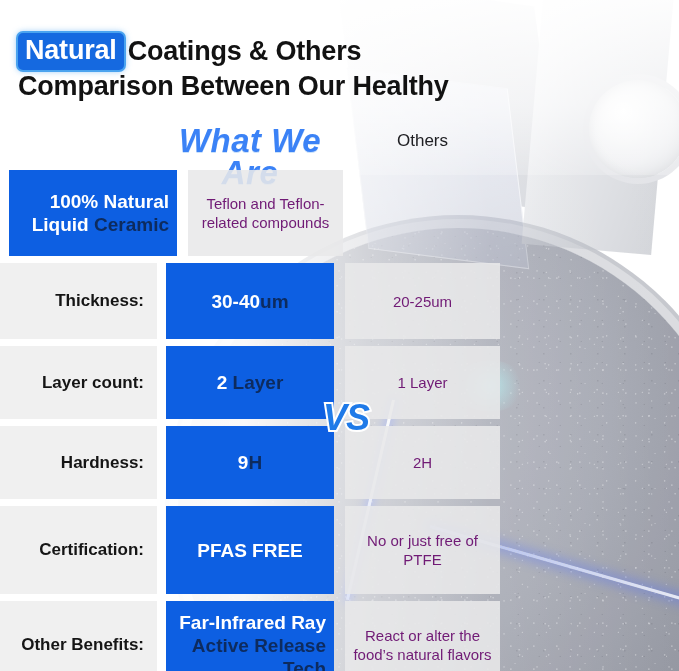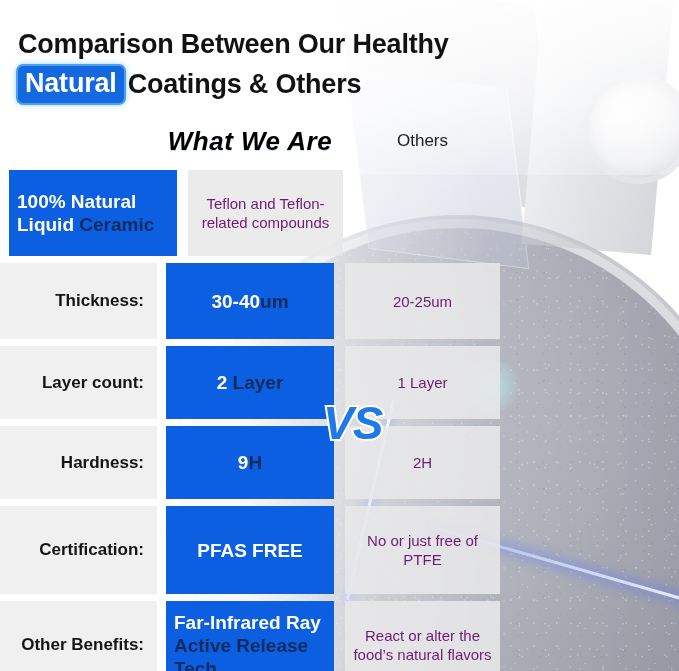--- a/index.html
+++ b/index.html
@@ -183,26 +183,26 @@
     left: 0;
     top: 125px;
     width: 679px;
     height: 36px;
   }
   .what-we-are {
     position: absolute;
     left: 166px;
     width: 168px;
     text-align: center;
-    font-size: 26px;
+    font-size: 33px;
     font-weight: 700;
     font-style: italic;
     letter-spacing: .5px;
     line-height: 32px;
-    color: #000000;
+    color: #3b82f6;
     -webkit-text-stroke: 3px #ffffff;
     paint-order: stroke fill;
     text-shadow:
       0 0 2px rgba(255,255,255,.95),
       0 1px 0 rgba(140,190,245,.6);
   }
   .others-head {
     position: absolute;
     left: 345px;
     width: 155px;
@@ -239,21 +239,21 @@
     color: #151515;
   }
   .gap-a { flex: 0 0 9px; }
   .cell-ours {
     width: 168px;
     flex: 0 0 168px;
     background: #0d5fe2;
     display: flex;
     align-items: center;
     justify-content: center;
-    text-align: left;
+    text-align: right;
     box-sizing: border-box;
     padding: 24px 8px;
     font-size: 19px;
     font-weight: 700;
     line-height: 23px;
     color: #0d2b5e;
   }
   .cell-ours .hi { color: #ffffff; }
   .gap-b { flex: 0 0 11px; }
   .cell-others {
@@ -277,21 +277,21 @@
   .r3 { height: 73px; }
   .r4 { height: 73px; }
   .r5 { height: 88px; }
   .r6 { height: 88px; }
 
   .vs-badge {
     position: absolute;
     left: 323px;
     top: 400px;
     z-index: 5;
-    font-size: 46px;
+    font-size: 36px;
     font-weight: 700;
     font-style: italic;
     color: #1f7ae8;
     -webkit-text-stroke: 4px #ffffff;
     paint-order: stroke fill;
     line-height: 1;
     letter-spacing: -1px;
   }
 </style>
 </head>
@@ -311,25 +311,25 @@
       <div class="bg-m3"></div>
       <div class="bg-knob"></div>
     </div>
     <div class="bg-fade"></div>
     <div class="bg-fade-top"></div>
   </div>
 
   <div class="content">
 
     <div class="title-block">
-      <div class="title-line">Comparison Between Our Healthy</div>
       <div class="title-line second">
         <span class="natural-chip">Natural</span>
         <span>Coatings &amp; Others</span>
       </div>
+      <div class="title-line">Comparison Between Our Healthy</div>
     </div>
 
     <div class="subhead-row">
       <div class="what-we-are">What We Are</div>
       <div class="others-head">Others</div>
     </div>
 
     <div class="table">
 
       <div class="row r1">

